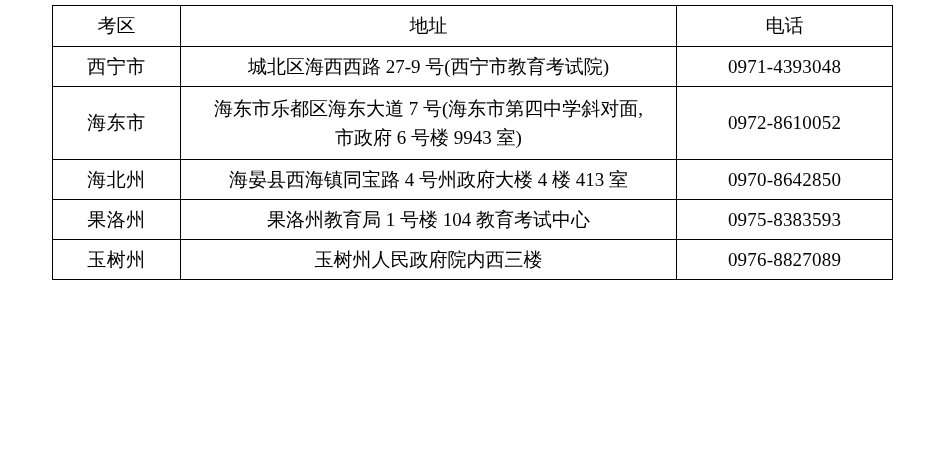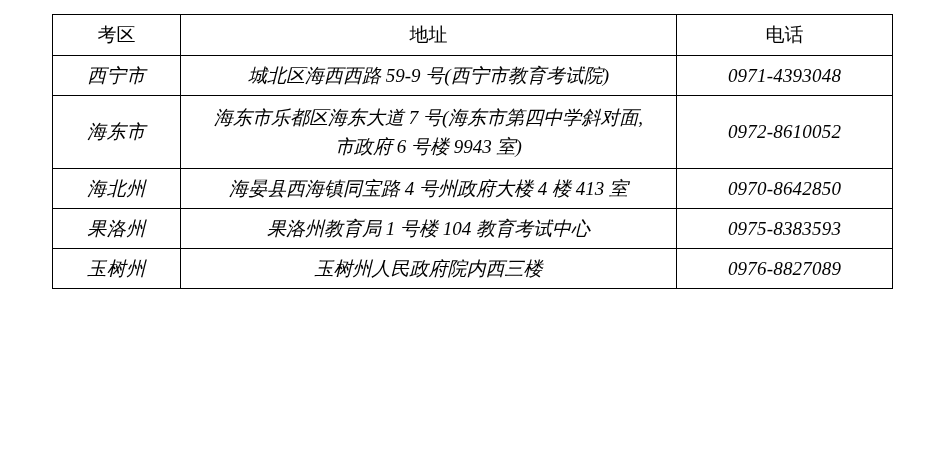--- a/index.html
+++ b/index.html
@@ -16,21 +16,21 @@
   }
   .page {
     position: relative;
     width: 931px;
     height: 467px;
     box-sizing: border-box;
   }
   table.contact-table {
     border-collapse: collapse;
     margin-left: 52px;
-    margin-top: 14px;
+    margin-top: 5px;
     width: 840px;
     table-layout: fixed;
   }
   table.contact-table td, table.contact-table th {
     border: 1px solid #000000;
     padding: 0;
     text-align: center;
     vertical-align: middle;
     font-weight: normal;
     font-size: 19px;
@@ -40,21 +40,20 @@
   col.col-addr { width: 496px; }
   col.col-phone { width: 216px; }
 
   thead th {
     height: 40px;
     font-size: 19px;
     font-weight: bold;
   }
   tbody td {
     height: 39px;
-    font-style: italic;
   }
   tbody tr.tall td {
     height: 72px;
   }
   td.area {
     font-weight: bold;
     font-size: 19px;
     letter-spacing: 0.5px;
   }
   td.addr {
@@ -84,21 +83,21 @@
       <tr>
         <th>考区</th>
         <th>地址</th>
         <th>电话</th>
       </tr>
     </thead>
     <tbody id="table-body">
         <tr>
           <td class="area">西宁市</td>
           <td class="addr">
-            <span class="addr-line">城北区海西西路 59-9 号(西宁市教育考试院)</span>
+            <span class="addr-line">城北区海西西路 27-9 号(西宁市教育考试院)</span>
           </td>
           <td class="phone">0971-4393048</td>
         </tr>
         <tr class="tall">
           <td class="area">海东市</td>
           <td class="addr">
             <span class="addr-line">海东市乐都区海东大道 7 号(海东市第四中学斜对面,</span>
             <span class="addr-line">市政府 6 号楼 9943 室)</span>
           </td>
           <td class="phone">0972-8610052</td>

